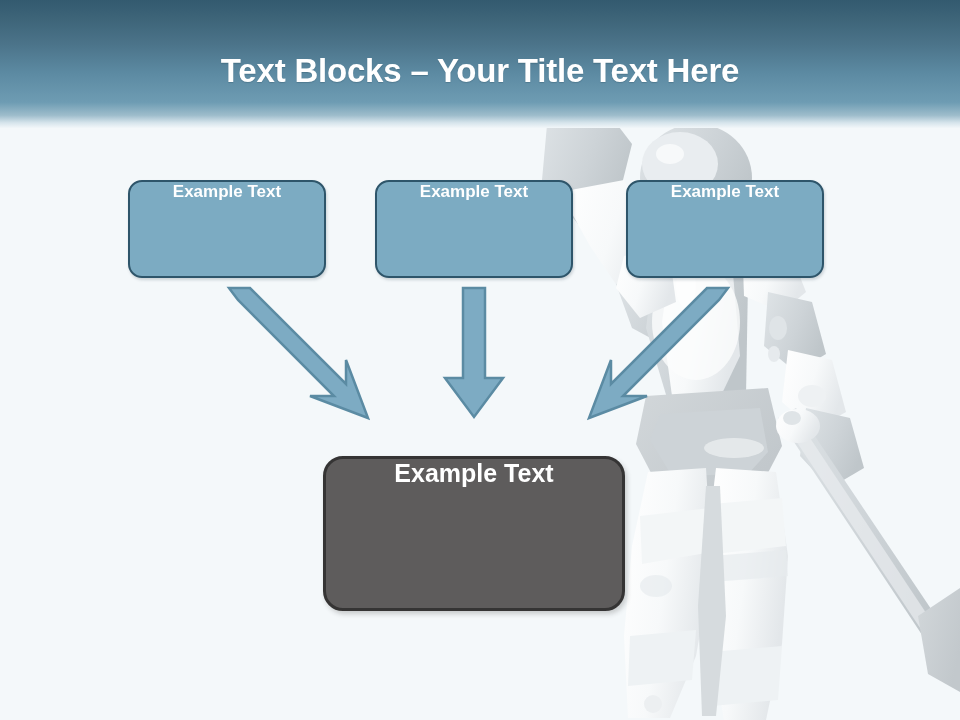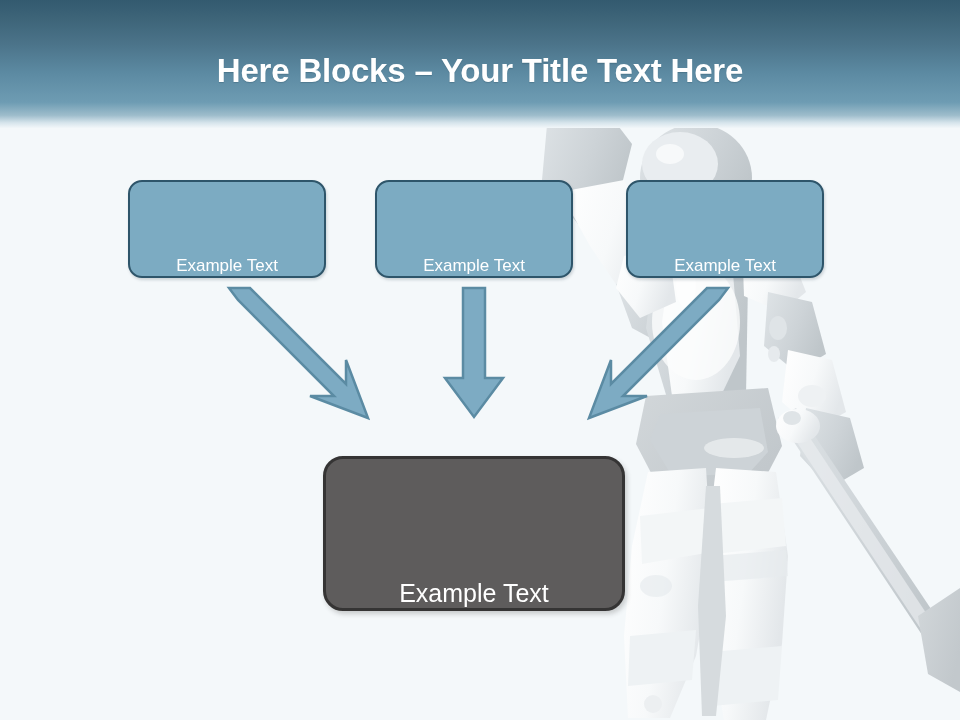--- a/index.html
+++ b/index.html
@@ -71,25 +71,26 @@
     top: 0;
     width: 960px;
     height: 720px;
     z-index: 4;
   }
 
   .text-block {
     position: absolute;
     box-sizing: border-box;
     display: flex;
-    align-items: flex-end;
+    align-items: flex-start;
     justify-content: center;
     border-radius: 14px;
     color: #ffffff;
     text-align: center;
+    font-weight: bold;
   }
   .block-top {
     width: 198px;
     height: 98px;
     background: #7cabc2;
     border: 2.5px solid #2e556a;
     font-size: 17px;
     box-shadow: 1px 2px 3px rgba(40,60,75,0.20);
   }
   .block-main {
@@ -188,21 +189,21 @@
     <ellipse cx="278" cy="330" rx="22" ry="17" fill="url(#whiteShade)"></ellipse>
     <ellipse cx="272" cy="322" rx="9" ry="7" fill="#dfe4e7"></ellipse>
     <ellipse cx="292" cy="300" rx="14" ry="11" fill="#eef1f3"></ellipse>
 
     <ellipse cx="214" cy="352" rx="30" ry="10" fill="#f7f9fa" opacity="0.55"></ellipse>
     <ellipse cx="166" cy="190" rx="10" ry="22" fill="#ffffff" opacity="0.5"></ellipse>
   </svg>
 
   <div id="header-band"></div>
   <div id="page-title">
-    <span class="title-strong">Here Blocks </span><span class="title-strong">– </span><span class="title-light">Your Title Text Here</span>
+    <span class="title-strong">Text Blocks </span><span class="title-strong">– </span><span class="title-light">Your Title Text Here</span>
   </div>
 
   <div id="shapes">
 
     <div id="block-1" class="text-block block-top">
       <span>Example Text</span>
     </div>
 
     <div id="block-2" class="text-block block-top">
       <span>Example Text</span>

